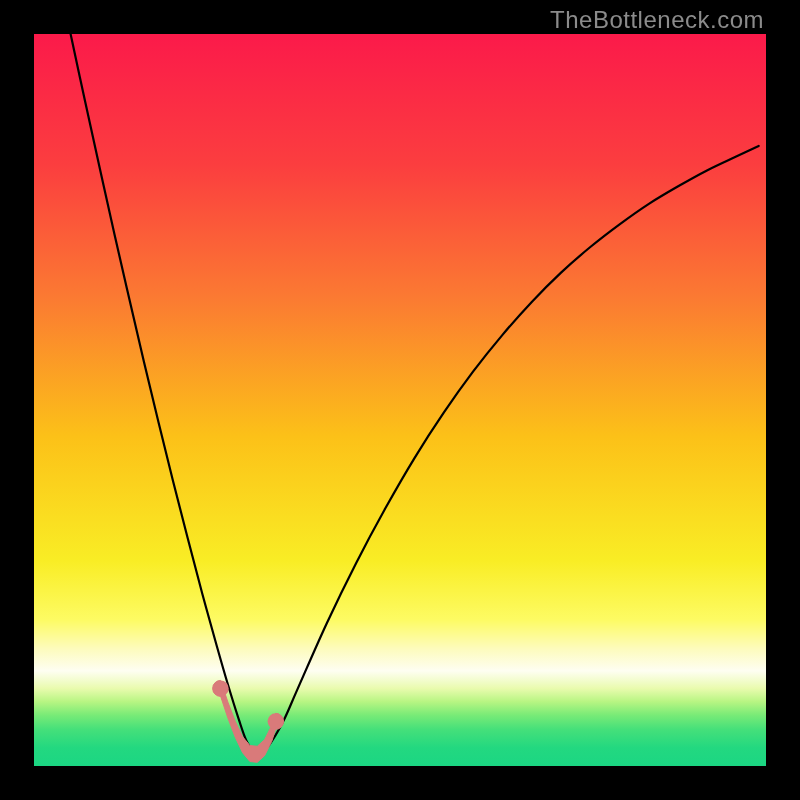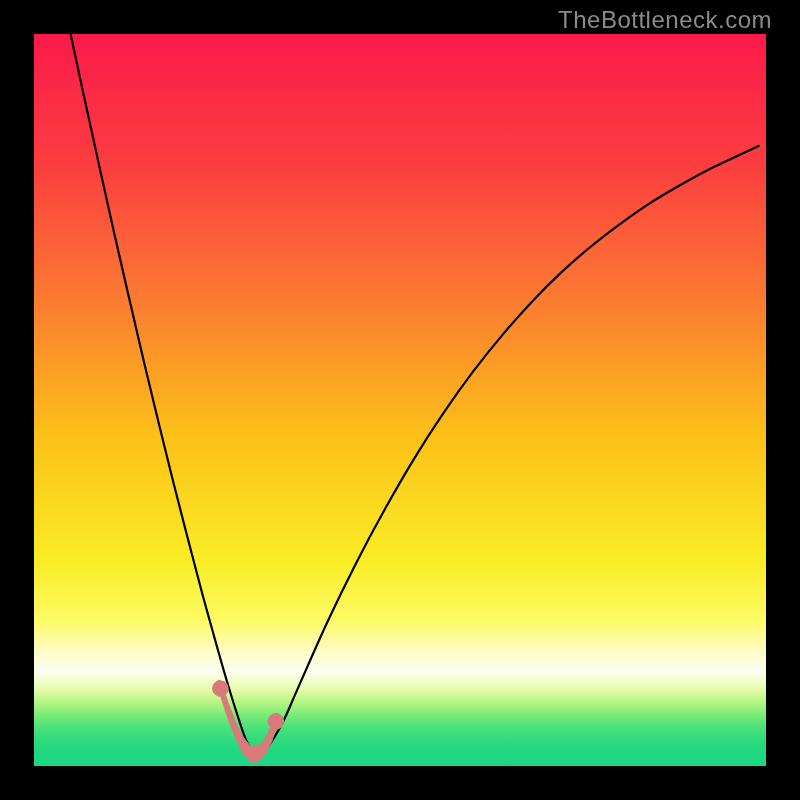--- a/index.html
+++ b/index.html
@@ -12,21 +12,21 @@
   }
   .frame {
     position: relative;
     width: 800px;
     height: 800px;
     background: #000;
   }
   .watermark {
     position: absolute;
     top: 6px;
-    right: 28px;
+    right: 36px;
     font-family: Arial, Helvetica, sans-serif;
     font-size: 24px;
     color: #8b8b8b;
     letter-spacing: 0.5px;
     z-index: 10;
   }
   svg.plot {
     position: absolute;
     left: 0;
     top: 0;

